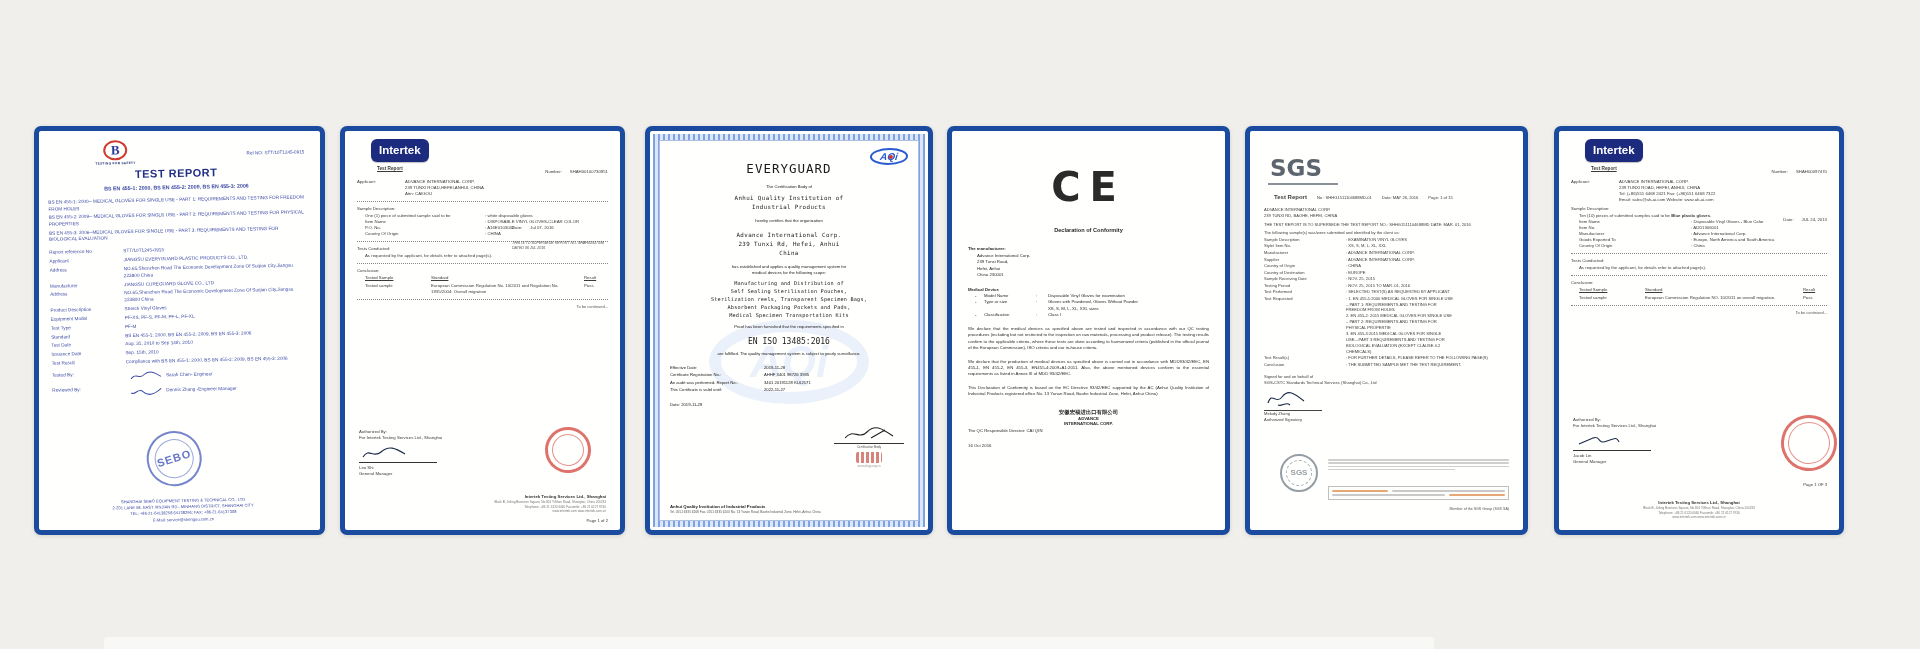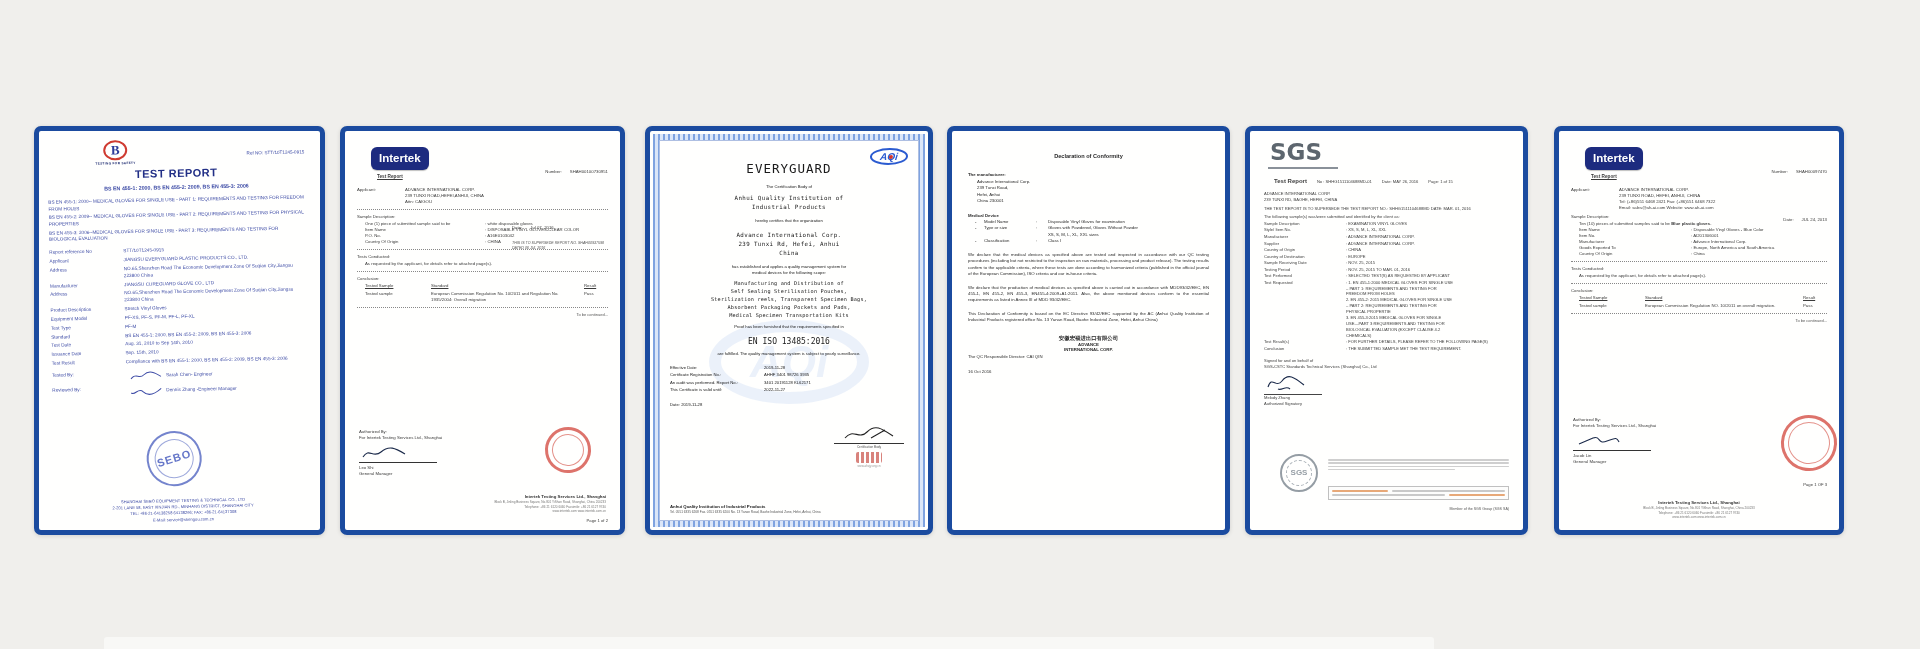--- a/index.html
+++ b/index.html
@@ -25,21 +25,21 @@
   .c1lbl{width:74px;flex:none}
   .c1val{flex:1}
   .c1-sigrow{display:flex;align-items:center;margin:5px 0;gap:3px}
   .c1-sigrow .c1lbl{align-self:flex-start}
   .c1-stamp{position:absolute;left:105px;top:300px;width:55px;height:55px;border:2.5px solid rgba(62,84,186,.72);border-radius:50%;transform:rotate(-16deg);display:flex;align-items:center;justify-content:center;color:rgba(62,84,186,.8)}
   .c1-stamp::before{content:"";position:absolute;inset:6px;border:1px solid rgba(62,84,186,.5);border-radius:50%}
   .c1-stamp .s1{font-weight:bold;font-size:11px;letter-spacing:1px}
   .c1-footer{position:absolute;left:8px;right:8px;bottom:7px;text-align:center;font-size:4.1px;line-height:1.55}
 
   
-  .itki{position:absolute;inset:0;padding:16px 12px;color:#3a3a3a;font-size:4.3px;line-height:1.4}
+  .itki{position:absolute;inset:0;padding:8px 12px;color:#3a3a3a;font-size:4.3px;line-height:1.4}
   .itk-logo{display:inline-block;background:#1d2b7f;color:#fff;font-weight:bold;font-size:11.5px;padding:2.5px 8px 4px;border-radius:6px;margin-left:14px;box-shadow:0 1px 1px rgba(0,0,0,.25)}
   .itk-report{font-weight:bold;text-decoration:underline;font-size:4.7px;margin:4px 0 7px 20px}
   .itk-num,.itk-date{position:absolute;display:flex;gap:8px}
   .itk-num{right:12px;top:38px}
   #c2 .itk-date{right:12px;top:94px;width:96px;flex-wrap:wrap}
   #c6 .itk-date{right:12px;top:86px}
   .itk-super{font-size:3.6px;font-style:italic;color:#555;margin-top:2px;width:96px}
   .itk-app{display:flex;margin-top:2px}
   .itk-applbl{width:48px;flex:none}
   .itk-applines{width:158px}
@@ -107,21 +107,21 @@
   .ce-dlbl{width:52px;flex:none}
   .ce-colon{width:12px;flex:none}
   .ce-dval{flex:1;white-space:pre-line}
   .ce-p{margin-top:7px;text-align:justify}
   .ce-cn{text-align:center;font-weight:bold;font-size:5.4px;margin-top:10px;font-family:"DejaVu Sans",sans-serif}
   .ce-en{text-align:center;font-weight:bold;font-size:4.3px;white-space:pre-line;line-height:1.25}
   .ce-qc{margin-top:1px}
   .ce-date{margin-top:9px}
 
   
-  .c5i{position:absolute;inset:0;padding:6px 14px;color:#404040;font-size:4.1px;line-height:1.45}
+  .c5i{position:absolute;inset:0;padding:22px 14px;color:#404040;font-size:4.1px;line-height:1.45}
   .sgs-logo{display:inline-block;font-weight:bold;font-size:23px;color:#5d666e;line-height:1;margin:4px 0 8px 4px;border-bottom:2px solid #8a9199;padding:0 16px 3px 2px;font-family:"DejaVu Sans",sans-serif}
   .c5-head{display:flex;gap:10px;align-items:baseline;margin-left:10px}
   .c5-tr{font-weight:bold;font-size:6px}
   .c5-body{margin-top:5px}
   .c5row{display:flex;margin:.6px 0}
   .c5l{width:82px;flex:none}
   .c5v{flex:1;white-space:pre-line}
   .c5-sup{margin:3px 0;text-transform:uppercase}
   .c5-signed{margin-top:6px}
   .c5-sigline{width:58px;border-bottom:1px solid #444;margin-top:1px}
@@ -373,20 +373,21 @@
       </div>
       <div class="c3-footer">
         <div class="fo">Anhui Quality Institution of Industrial Products</div>
         <div class="fc">Tel. 0551 6335 6268 Fax. 0551 6335 6200 No. 13 Yanan Road, Baohe Industrial Zone, Hefei, Anhui, China</div>
       </div>
     </div>
   </div>
 
   <div class="cert" id="c4">
     <div class="c4i">
+      <div class="ce-mark">CE</div>
       <div class="ce-title">Declaration of Conformity</div>
       <div class="ce-h">The manufacturer:</div>
       <div class="ce-mlines">
         <div>Advance International Corp.</div>
         <div>239 Tunxi Road,</div>
         <div>Hefei, Anhui</div>
         <div>China 230001</div>
       </div>
       <div class="ce-dev">
         <div class="ce-h">Medical Device</div>

